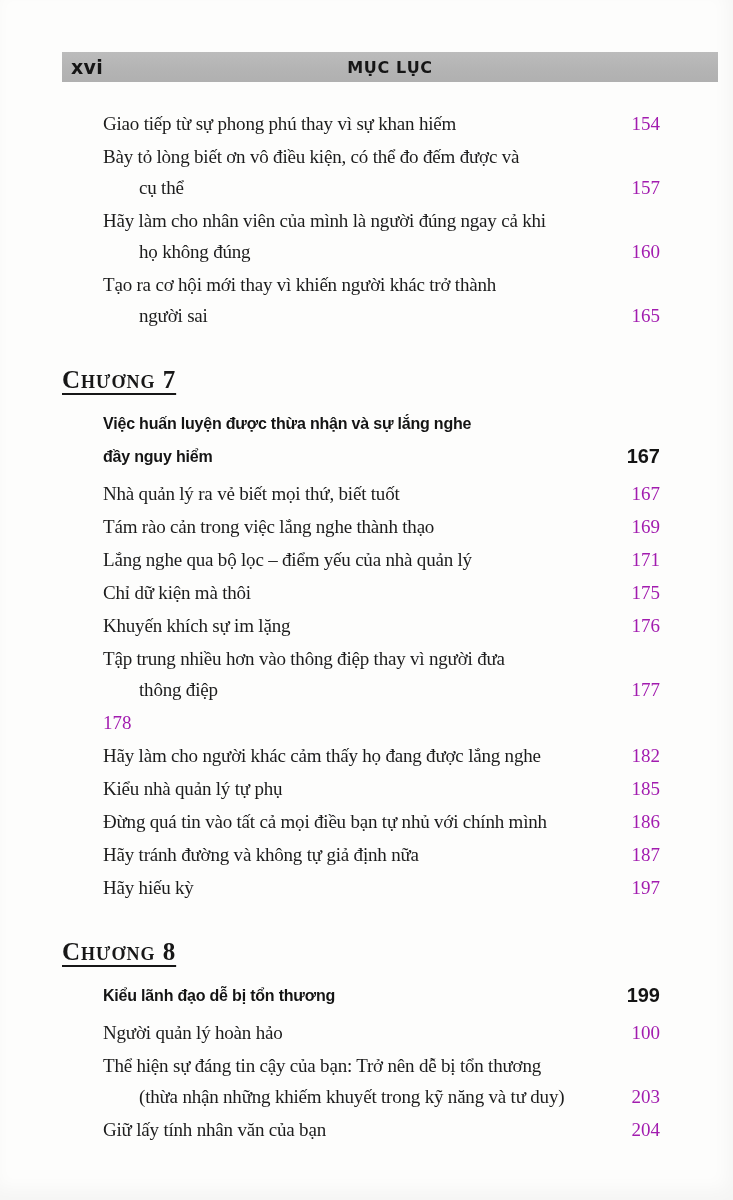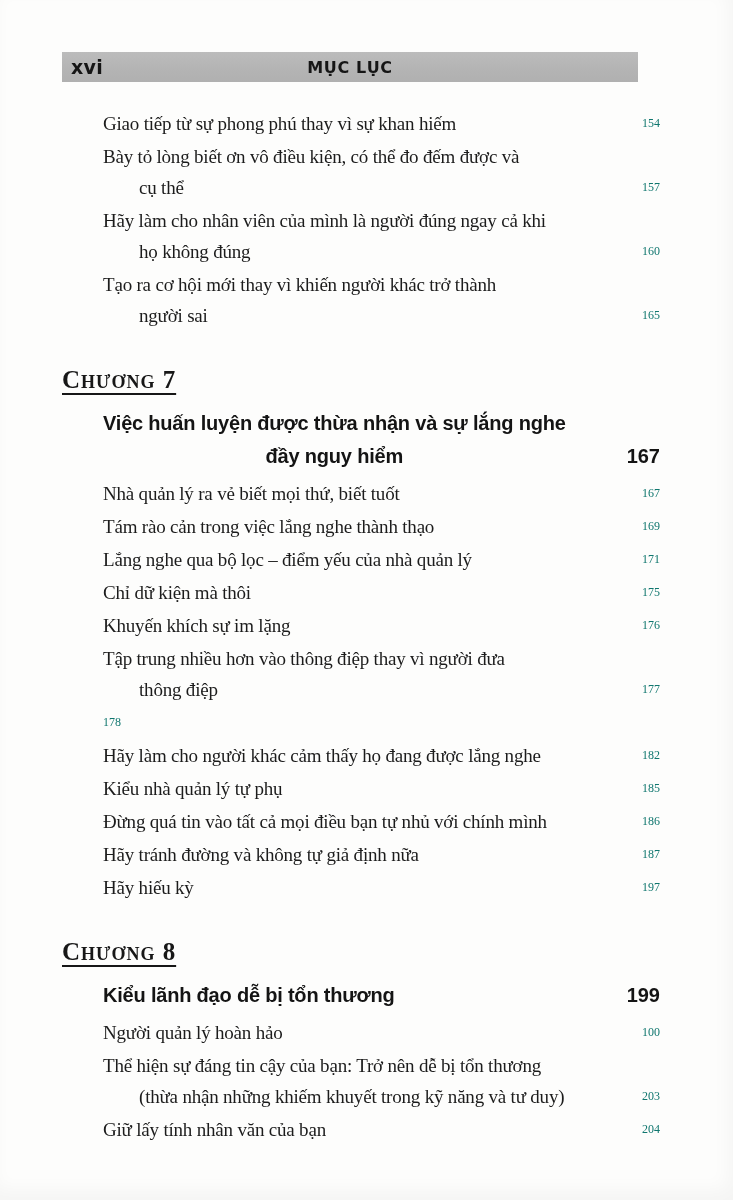--- a/index.html
+++ b/index.html
@@ -10,21 +10,21 @@
     font-family: "Liberation Serif", serif;
     overflow: hidden;
     position: relative;
     box-shadow: inset -5px -10px 18px rgba(0,0,0,0.035);
   }
 
   
   .header-bar {
     position: relative;
     margin: 52px 0 0 62px;
-    width: 576px; height: 30px;
+    width: 656px; height: 30px;
     background: linear-gradient(180deg, #bcbcbc 0%, #b4b4b4 55%, #b0b0b0 100%);
     display: flex; align-items: center;
   }
   .page-label {
     font-family: "DejaVu Sans", sans-serif;
     font-weight: bold; font-size: 19px;
     margin-left: 9px; letter-spacing: 0.3px;
     color: #151515;
   }
   .header-title {
@@ -58,34 +58,33 @@
     align-items: flex-end; gap: 18px;
     margin-bottom: 2px;
   }
   .t {
     font-size: 19px; line-height: 31px;
     letter-spacing: -0.2px;
     white-space: pre-line;
     padding-left: 36px; text-indent: -36px;
   }
   .p {
-    font-size: 12px; line-height: 31px;
+    font-size: 19px; line-height: 31px;
     flex-shrink: 0;
-    color: #0f766e;
+    color: #a21caf;
   }
 
   .chapter-title-row { margin-bottom: 5px; }
   .chapter-title-row .t {
     font-family: "Liberation Sans", "DejaVu Sans", sans-serif;
     font-weight: bold;
-    font-size: 20px; line-height: 33px;
+    font-size: 16px; line-height: 33px;
     letter-spacing: -0.2px;
     padding-left: 0; text-indent: 0;
     color: #141414;
-    text-align: center;
   }
   .chapter-title-row .p {
     font-family: "Liberation Sans", "DejaVu Sans", sans-serif;
     font-weight: bold;
     font-size: 20px; line-height: 33px;
     color: #141414;
   }
 </style>
 </head>
 <body>

